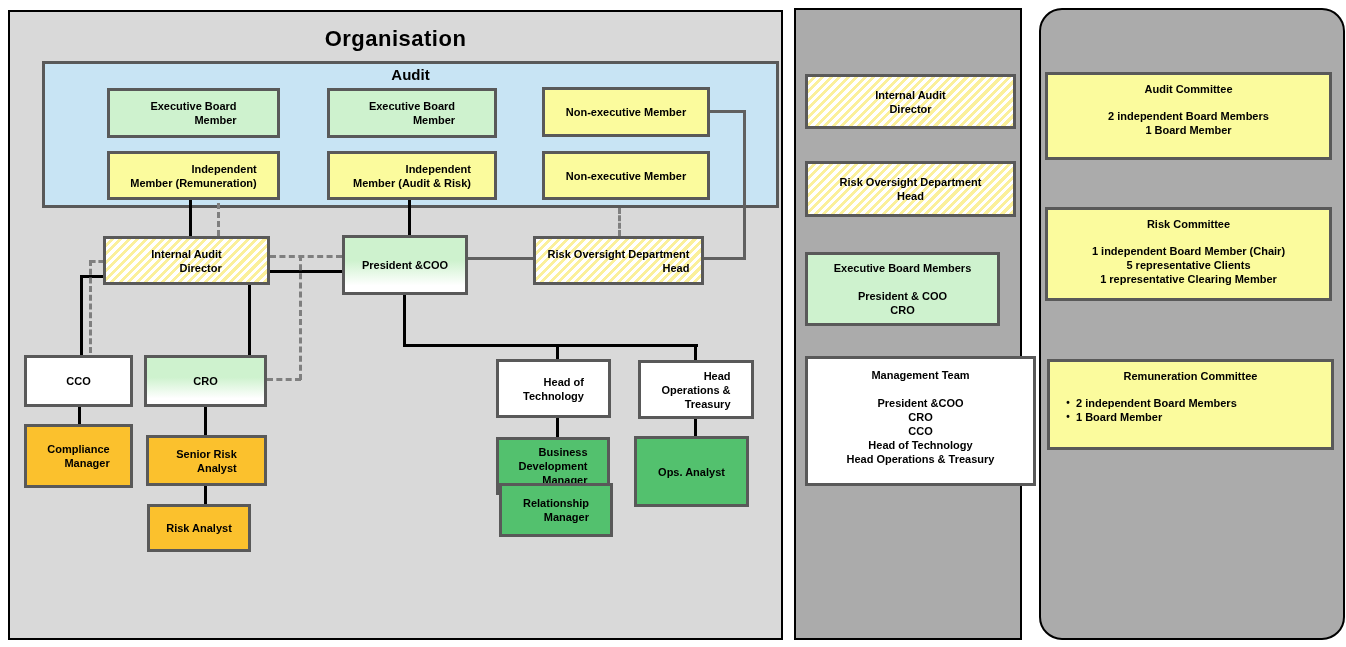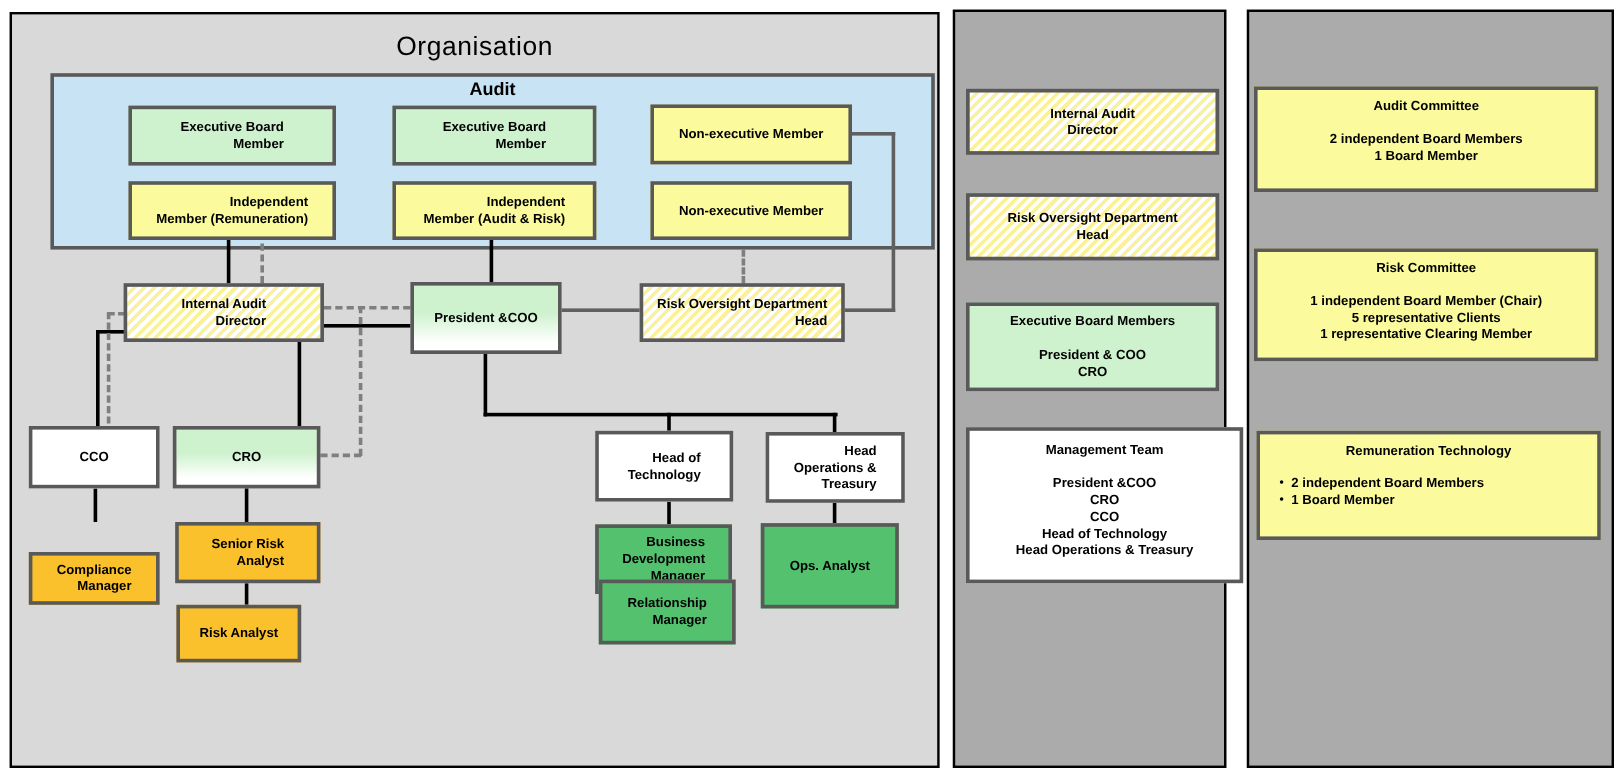--- a/index.html
+++ b/index.html
@@ -7,24 +7,24 @@
     --c-pale_green:#CEF2CE; --c-flat_yellow:#FBFB9D; --c-hatch_yellow:#FBF09B;
     --c-orange:#FBC12D; --c-solid_green:#53C16E; --c-border_dark:#595959;
     --c-line_black:#000000; --c-line_gray:#606060; --c-line_dash:#7F7F7F; --c-white:#FFFFFF;
   }
   html,body{margin:0;padding:0;background:#fff;}
   .stage{position:relative;width:1346px;height:647px;background:#fff;
          font-family:"Liberation Sans","DejaVu Sans",sans-serif;color:#000;}
   .panel{position:absolute;border:2px solid #000;box-sizing:border-box;}
   #panel-org{left:8px;top:10px;width:775px;height:630px;background:var(--c-panel_light);}
   #panel-legend{left:794px;top:8px;width:228px;height:632px;background:var(--c-panel_dark);}
-  #panel-committees{left:1039px;top:8px;width:306px;height:632px;background:var(--c-panel_dark);}
+  #panel-committees{left:1039px;top:8px;width:306px;height:632px;background:var(--c-panel_dark);border-radius:23px;}
 
   .org-title{position:absolute;left:0;right:0;top:14px;text-align:center;
-             font-size:22px;font-weight:normal;letter-spacing:.5px;}
+             font-size:22px;font-weight:bold;letter-spacing:.5px;}
   .board-bg{position:absolute;left:32px;top:49px;width:737px;height:147px;
             background:var(--c-board_blue);border:3px solid var(--c-border_dark);box-sizing:border-box;}
   .board-title{position:absolute;left:32px;top:54px;width:737px;text-align:center;
                font-size:15px;font-weight:bold;}
 
   .node{position:absolute;box-sizing:border-box;border:3px solid var(--c-border_dark);
         display:flex;align-items:center;justify-content:center;text-align:right;
         font-size:11px;line-height:14px;font-weight:bold;white-space:pre-line;z-index:3;}
   .n-white{background:var(--c-white);}
   .n-yellow{background:var(--c-flat_yellow);}
@@ -113,39 +113,39 @@
 Head</div>
 
     <div class="node n-white" style="left:14px;top:343px;width:109px;height:52px">CCO</div>
     <div class="node n-grad" style="left:134px;top:343px;width:123px;height:52px">CRO</div>
     <div class="node n-white" style="left:486px;top:347px;width:115px;height:59px">Head of
 Technology</div>
     <div class="node n-white" style="left:628px;top:348px;width:116px;height:59px">Head
 Operations &amp;
 Treasury</div>
 
-    <div class="node n-orange" style="left:14px;top:448px;width:109px;height:44px">Compliance
+    <div class="node n-orange" style="left:14px;top:412px;width:109px;height:64px">Compliance
 Manager</div>
     <div class="node n-orange" style="left:136px;top:423px;width:121px;height:51px">Senior Risk
 Analyst</div>
     <div class="node n-green" style="left:486px;top:425px;width:114px;height:58px">Business
 Development
 Manager</div>
     <div class="node n-green" style="left:624px;top:424px;width:115px;height:71px">Ops. Analyst</div>
     <div class="node n-orange" style="left:137px;top:492px;width:104px;height:48px">Risk Analyst</div>
     <div class="node n-green" style="left:489px;top:471px;width:114px;height:54px">Relationship
 Manager</div>
   </section>
 
   <section class="panel" id="panel-legend">
     <div class="legend-box n-hatch" style="left:9px;top:64px;width:211px;height:55px">Internal Audit
 Director</div>
     <div class="legend-box n-hatch" style="left:9px;top:151px;width:211px;height:56px">Risk Oversight Department
 Head</div>
-    <div class="legend-box n-pale" style="left:9px;top:242px;width:211px;height:74px">Executive Board Members
+    <div class="legend-box n-pale" style="left:9px;top:242px;width:195px;height:74px">Executive Board Members
 
 President &amp; COO
 CRO</div>
     <div class="legend-box n-white top" style="left:9px;top:346px;width:231px;height:130px">Management Team
 
 President &amp;COO
 CRO
 CCO
 Head of Technology
 Head Operations &amp; Treasury</div>
@@ -160,21 +160,21 @@
     </div>
 
     <div class="committee" style="left:4px;top:197px;width:287px;height:94px">
       <div class="c-title">Risk Committee</div>
       <div class="c-line">1 independent Board Member (Chair)</div>
       <div class="c-line">5 representative Clients</div>
       <div class="c-line">1 representative Clearing Member</div>
     </div>
 
     <div class="committee" style="left:6px;top:349px;width:287px;height:91px">
-      <div class="c-title">Remuneration Technology</div>
+      <div class="c-title">Remuneration Committee</div>
       <div class="bullet-line">
         <span class="b">•</span>
         <span>2 independent Board Members</span>
       </div>
       <div class="bullet-line">
         <span class="b">•</span>
         <span>1 Board Member</span>
       </div>
     </div>
   </section>

